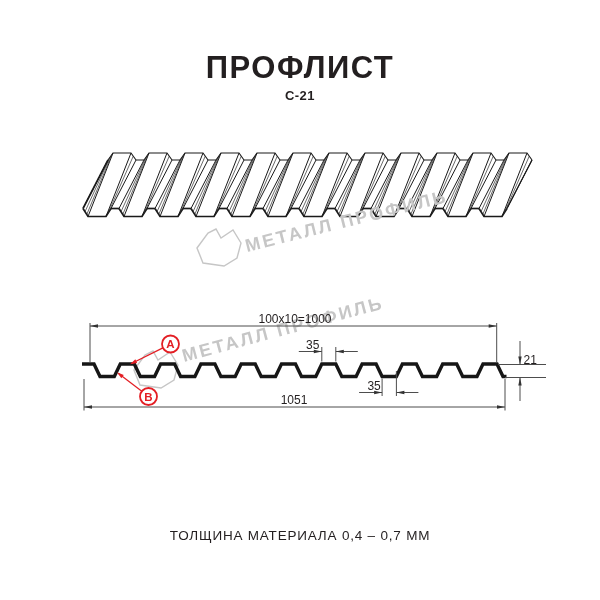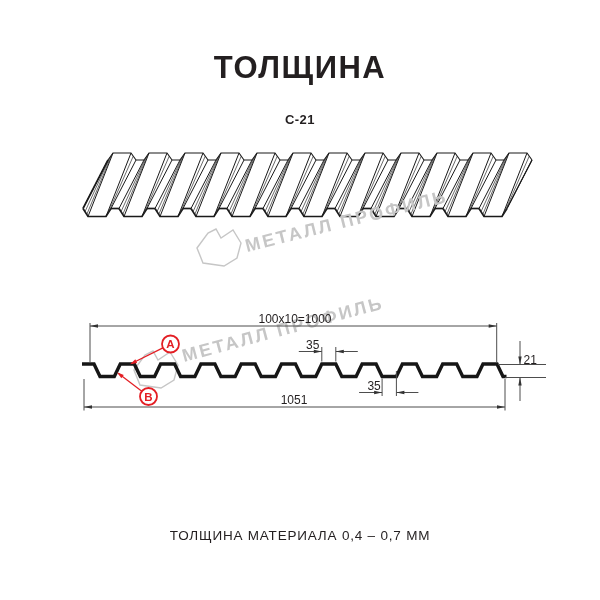--- a/index.html
+++ b/index.html
@@ -6,34 +6,34 @@
   .page{
     position:relative;width:600px;height:600px;background:#ffffff;overflow:hidden;
     font-family:"Liberation Sans",sans-serif;color:#231f20;
   }
   .title{
     position:absolute;top:50px;left:0;width:600px;text-align:center;
     font-size:31px;font-weight:700;letter-spacing:1.5px;color:#231f20;
   }
   .subtitle{
     position:absolute;top:88px;left:0;width:600px;text-align:center;
-    font-size:13px;font-weight:700;letter-spacing:0.5px;color:#231f20;margin-top:24px;
+    font-size:13px;font-weight:700;letter-spacing:0.5px;color:#231f20;
   }
   .note{
     position:absolute;top:528px;left:0;width:600px;text-align:center;
     font-size:13.5px;font-weight:400;letter-spacing:0.8px;color:#231f20;
   }
   svg.drawing{position:absolute;left:0;top:0;width:600px;height:600px;}
   svg text{font-family:"Liberation Sans",sans-serif;}
 </style>
 </head>
 <body>
 
 <div class="page">
-  <div class="title">ТОЛЩИНА</div>
+  <div class="title">ПРОФЛИСТ</div>
   <div class="subtitle">С-21</div>
 
   <svg class="drawing" id="drawing" viewBox="0 0 600 600">
       <g>
         <path d="M108 160 L113 153 L131 153 L136 160" fill="none" stroke="#1a1a1a" stroke-width="1.1" stroke-linejoin="miter"></path>
         <path d="M83 208.5 L88 216.5 L106 216.5 L111 208.5" fill="none" stroke="#1a1a1a" stroke-width="1.7" stroke-linejoin="miter"></path>
         <line x1="83" y1="208.5" x2="108" y2="160" stroke="#1a1a1a" stroke-width="1"></line>
         <line x1="88" y1="216.5" x2="113" y2="153" stroke="#1a1a1a" stroke-width="1"></line>
         <line x1="106" y1="216.5" x2="131" y2="153" stroke="#1a1a1a" stroke-width="1"></line>
         <line x1="111" y1="208.5" x2="136" y2="160" stroke="#1a1a1a" stroke-width="1"></line>

